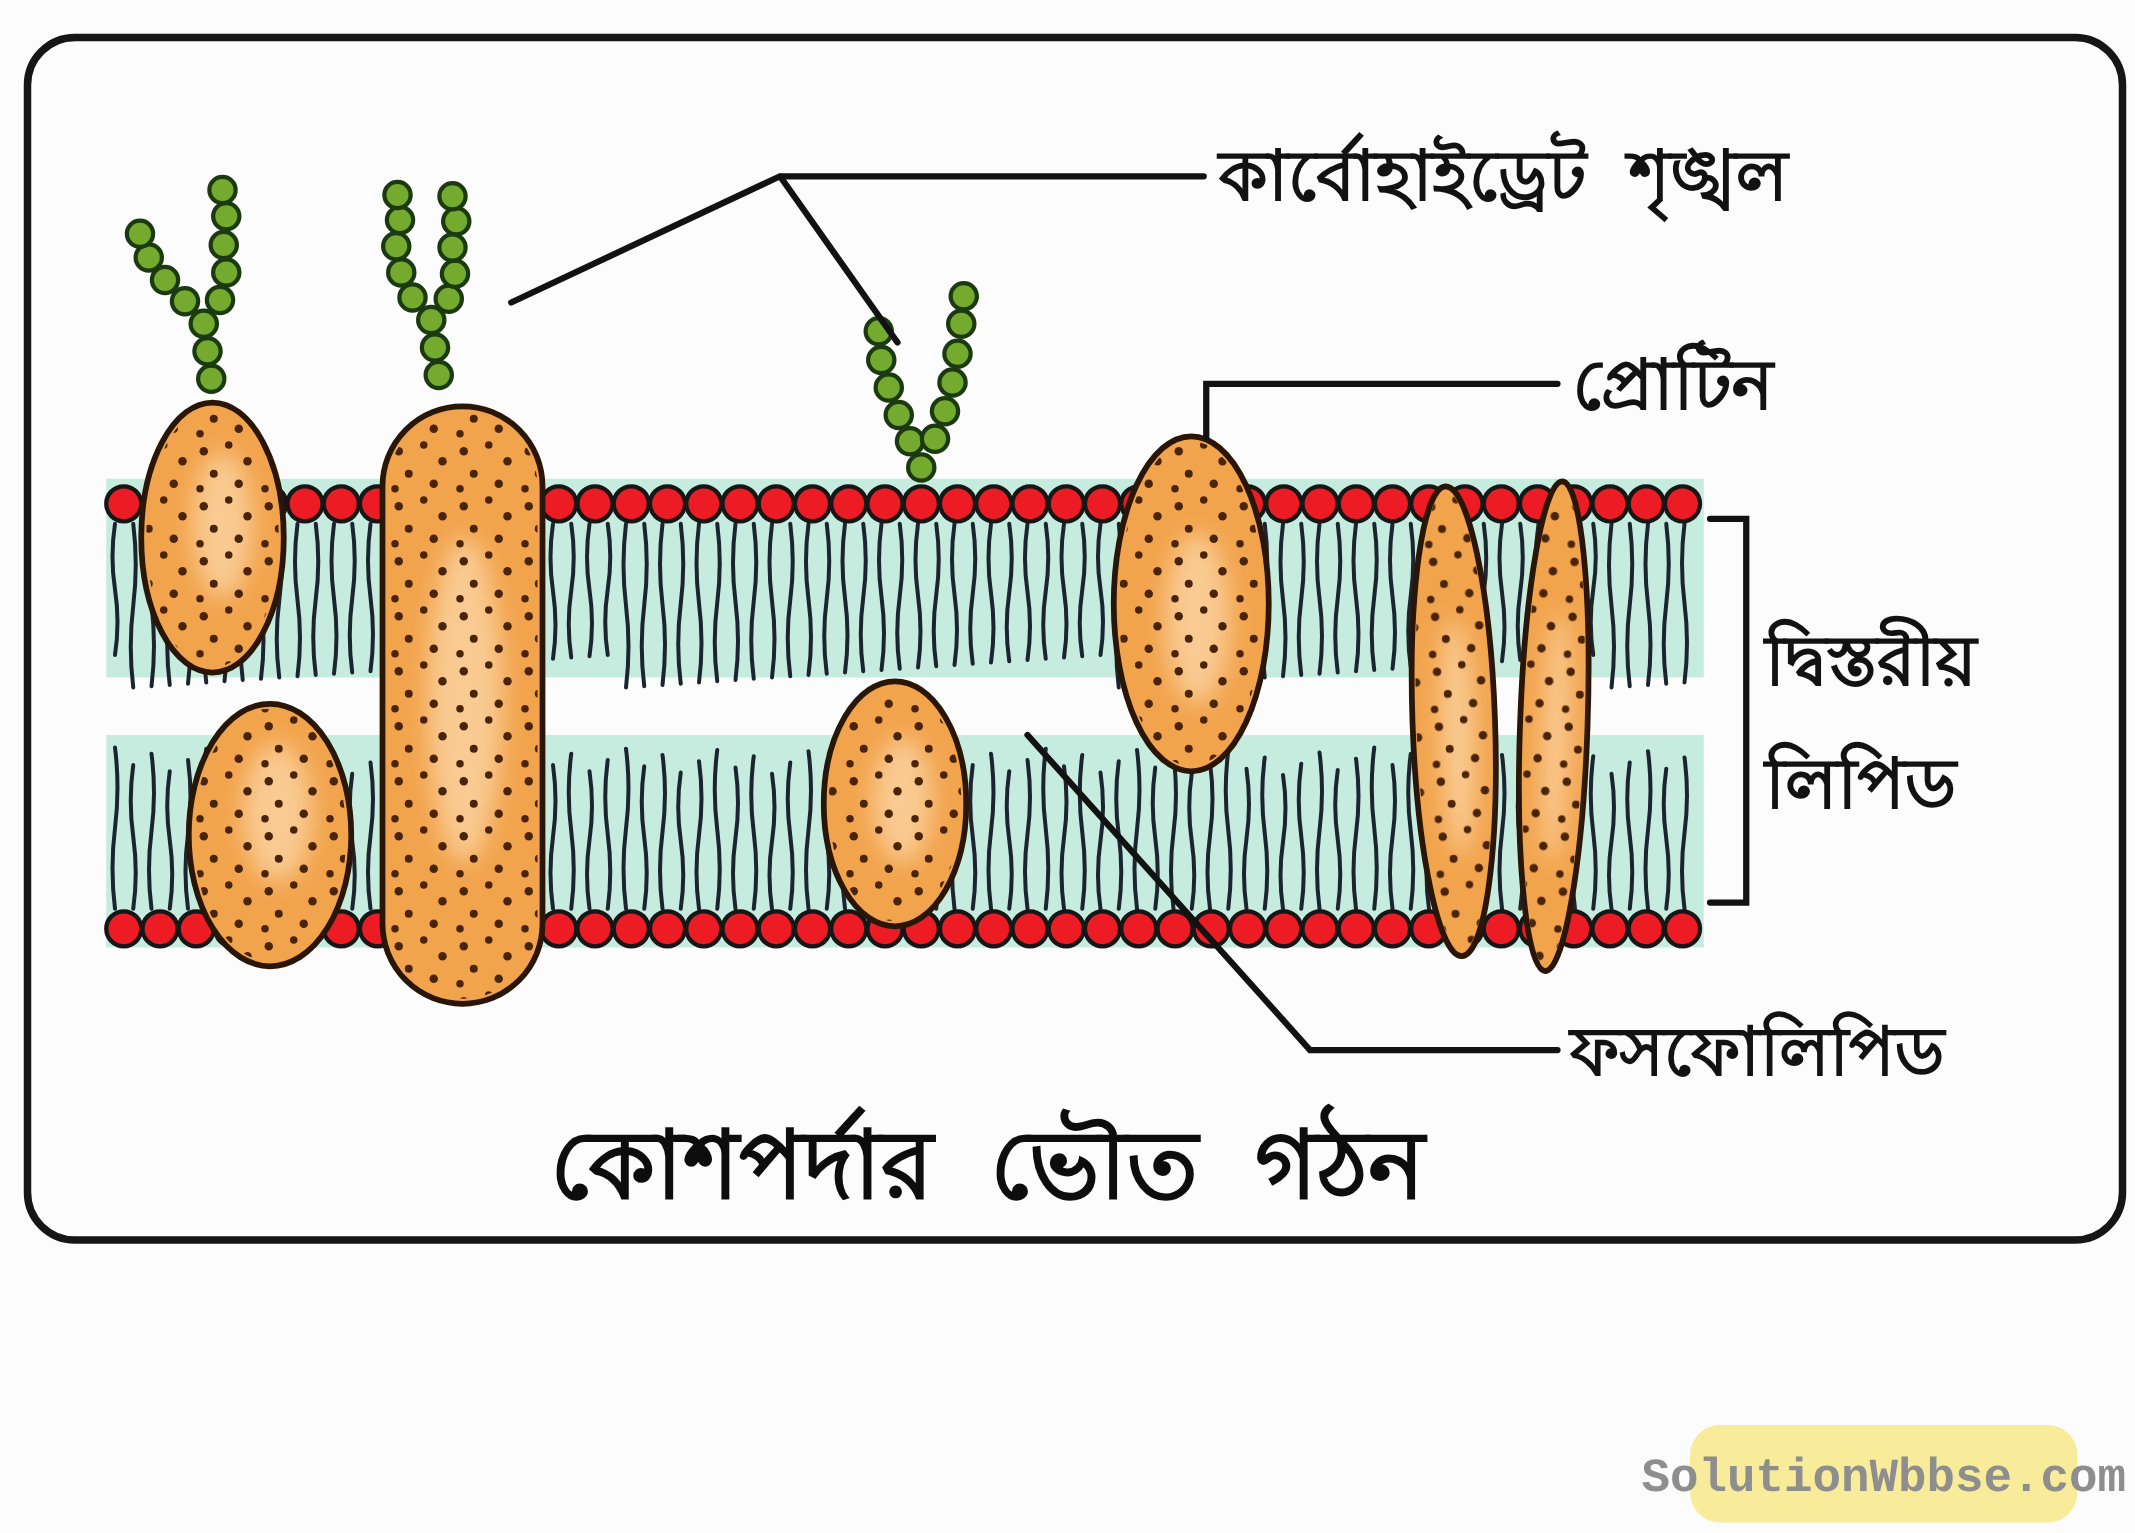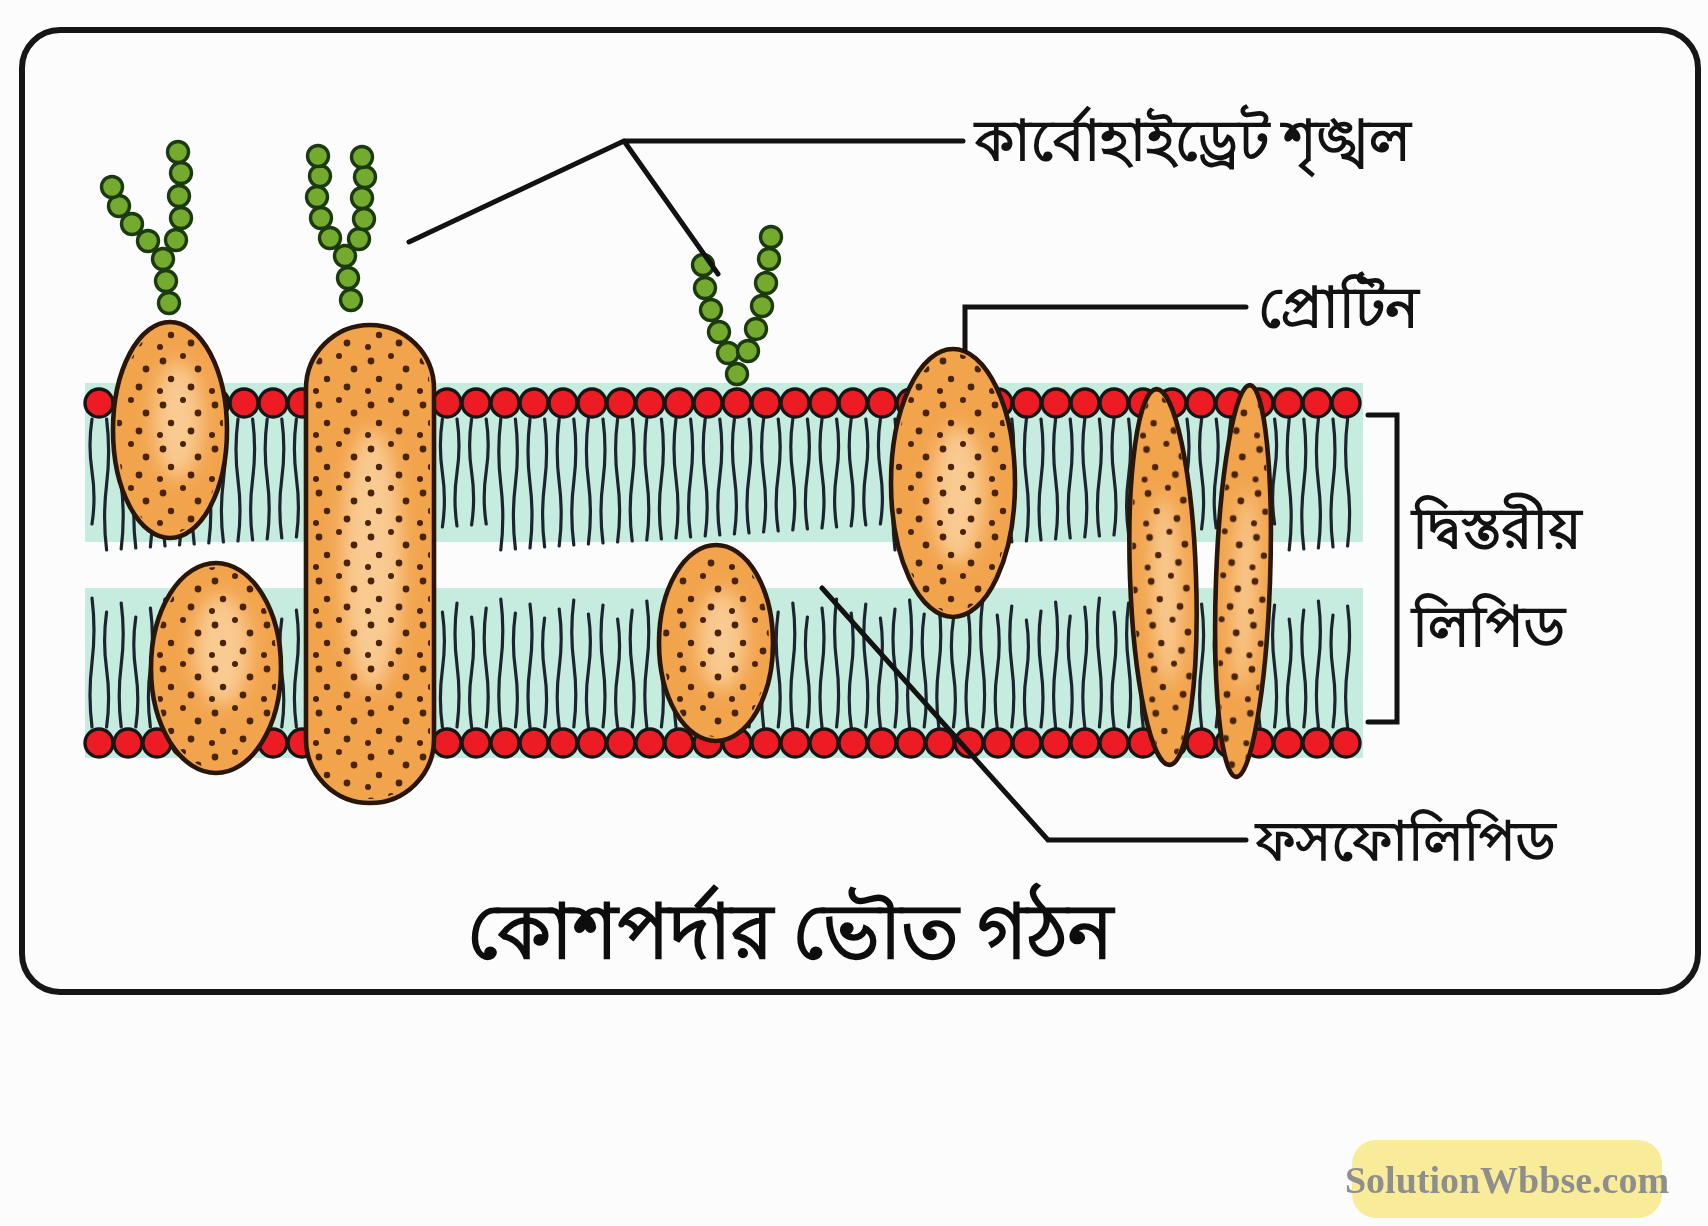--- a/index.html
+++ b/index.html
@@ -1,20 +1,20 @@
 <!DOCTYPE html>
 <html style="--paper: #fdfcfc; --ink: #161616; --label-ink: #121212; --membrane-cyan: #c5ecdf; --head-red: #ed1c24; --tail-dark: #1c2430; --protein-orange: #f2a44d; --protein-highlight: #ffe9c9; --protein-outline: #2a1607; --bead-green: #74ab2f; --bead-outline: #1c3a10; --watermark-bg: #f8ec9a; --watermark-text: #8e8e8e;"><head>
 <meta charset="utf-8">
 <style>
   html,body{margin:0;padding:0;background:#ffffff;}
   .stage{
     position:relative;
     width:1708px;height:1226px;
     background:var(--paper,#ffffff);
-    font-family:Liberation Serif, serif;
+    font-family:Liberation Mono, monospace;
     overflow:hidden;
   }
   svg{display:block;width:1708px;height:1226px;}
   .frame{fill:none;stroke:var(--ink,#161616);stroke-width:6;}
   .band{fill:var(--membrane-cyan,#c5ecdf);}
   .head{fill:var(--head-red,#ed1c24);stroke:var(--ink,#161616);stroke-width:3.4;}
   .tail{fill:none;stroke:var(--tail-dark,#1c2430);stroke-width:3.2;stroke-linecap:round;}
   .protein-body{fill:var(--protein-orange,#f2a44d);stroke:var(--protein-outline,#2a1607);stroke-width:4.6;}
   .protein-hl{fill:var(--protein-highlight,#ffe9c9);opacity:.55;}
   .protein-dots{fill:url(#stipple);stroke:none;}

